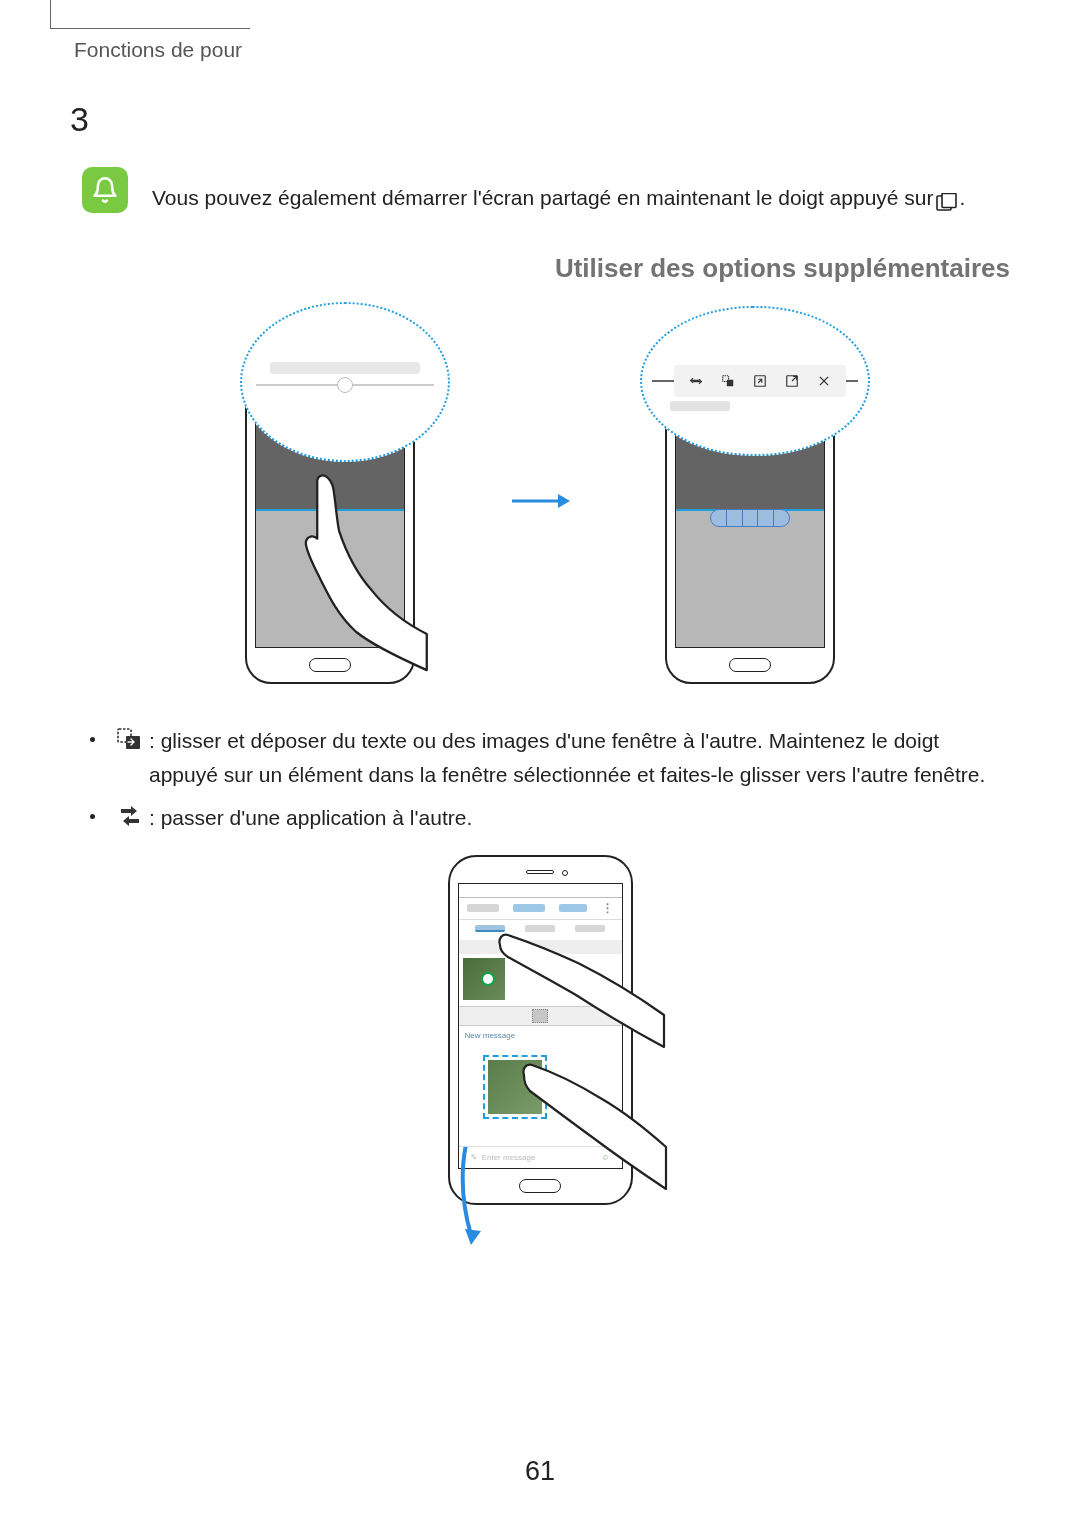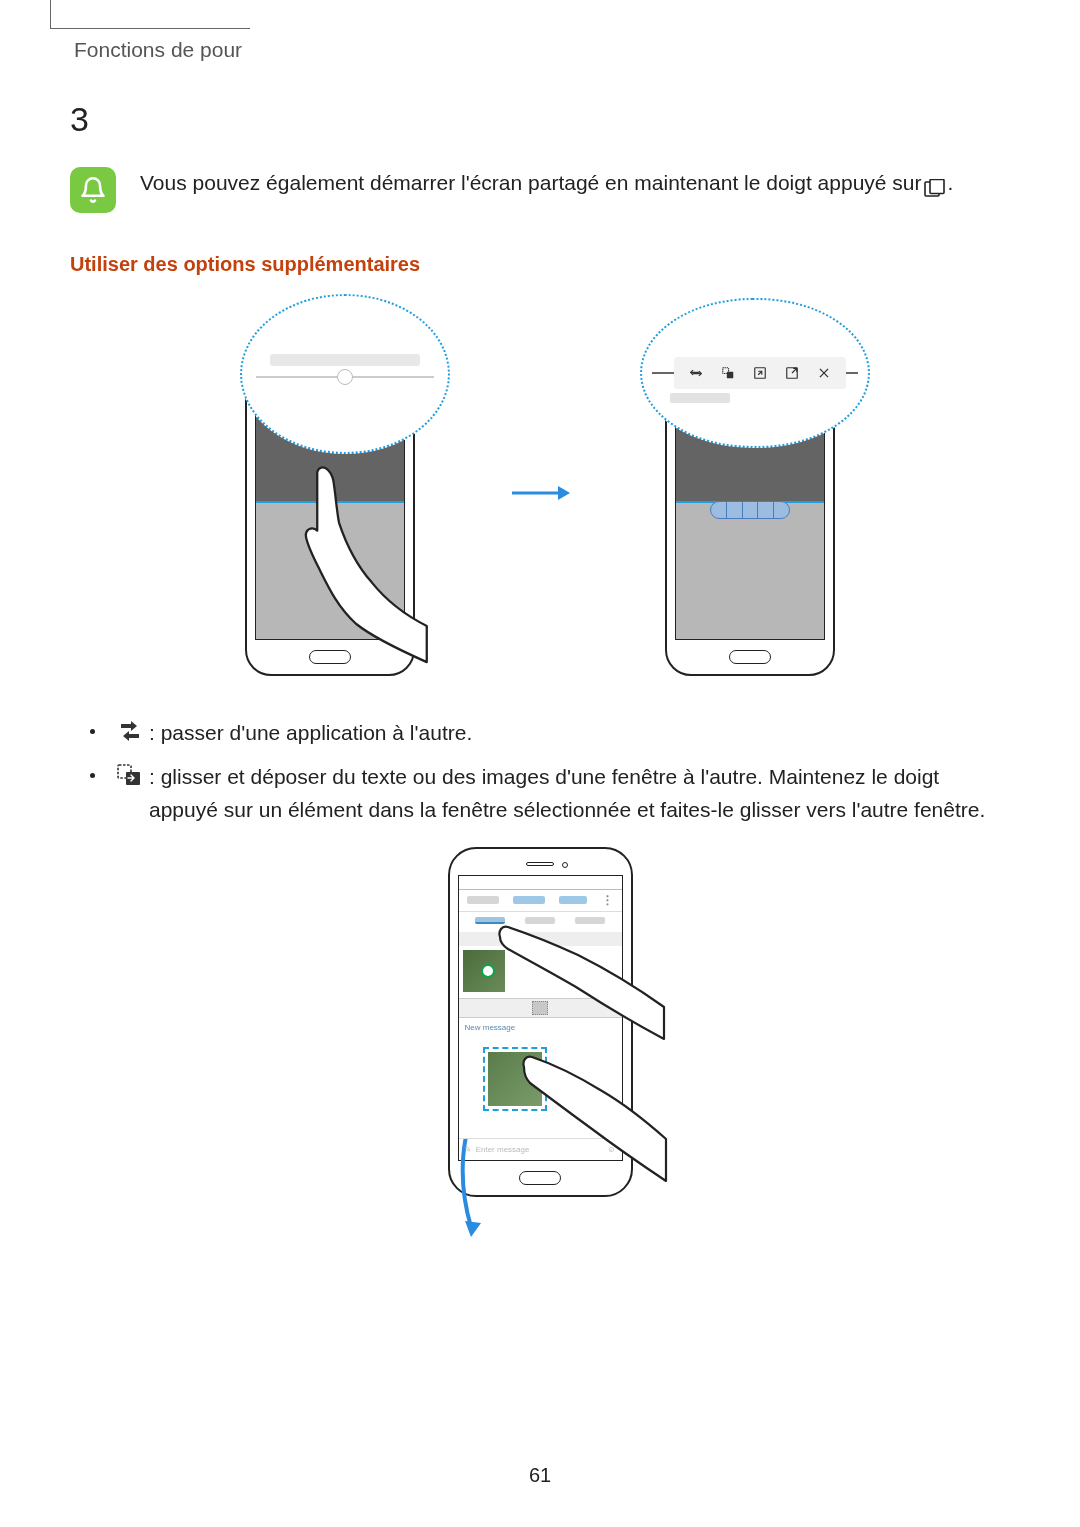--- a/index.html
+++ b/index.html
@@ -54,22 +54,22 @@
     flex-shrink: 0;
     font-family: "Segoe UI Light", "Segoe UI", Arial, sans-serif;
   }
   .step-text {
     font-size: 21px;
     line-height: 1.5;
     color: #222;
   }
   .note-row {
     display: flex;
-    align-items: flex-start;
-    margin-left: 0;
+    align-items: flex-end;
+    margin-left: 12px;
     margin-bottom: 40px;
   }
   .note-icon-box {
     width: 46px;
     height: 46px;
     border-radius: 10px;
     background: #7ac943;
     display: flex;
     align-items: center;
     justify-content: center;
@@ -84,25 +84,26 @@
     flex-wrap: wrap;
   }
   .inline-icon {
     display: inline-block;
     width: 22px;
     height: 18px;
     margin: 0 2px;
     vertical-align: middle;
   }
   .section-heading {
-    font-size: 20px;
+    font-size: 26px;
     font-weight: 700;
-    color: #c2410c;
+    color: #737373;
     margin-bottom: 22px;
     margin-top: 12px;
+    text-align: right;
   }
   .body-text {
     font-size: 21px;
     line-height: 1.5;
     color: #222;
     margin-bottom: 24px;
   }
   .figure-row {
     display: flex;
     justify-content: center;
@@ -468,39 +469,39 @@
   }
   .p3-input-row {
     position: absolute;
     bottom: 0;
     left: 0;
     right: 0;
     height: 22px;
     border-top: 1px solid #ddd;
     display: flex;
     align-items: center;
-    padding: 0 6px;
+    padding: 0 12px;
     font-size: 8px;
     color: #bbb;
     justify-content: space-between;
   }
   .drag-arrow-svg {
     position: absolute;
     left: -6px;
     top: 92px;
     width: 40px;
     height: 120px;
     pointer-events: none;
   }
   .page-number {
     position: absolute;
     bottom: 40px;
     left: 50%;
     transform: translateX(-50%);
-    font-size: 20px;
+    font-size: 27px;
     color: #222;
     text-align: right;
   }
   .phone-wrapper {
     position: relative;
     width: 260px;
     height: 370px;
     display: flex;
     align-items: flex-end;
     justify-content: center;
@@ -639,37 +640,37 @@
         <div class="callout2-label"></div>
       </div>
     </div>
 
   </div>
 
   <div class="bullet-list">
     <div class="bullet-item">
       <div class="bullet-dot"></div>
       <span class="bullet-icon">
-        <svg width="26" height="22" viewBox="0 0 26 22" fill="#333">
-          <path d="M4 4 L14 4 L14 1 L20 6 L14 11 L14 8 L4 8 Z"></path>
-          <path d="M22 18 L12 18 L12 21 L6 16 L12 11 L12 14 L22 14 Z"></path>
-        </svg>
-      </span>
-      <div class="bullet-text"> : passer d'une application à l'autre.</div>
-    </div>
-    <div class="bullet-item">
-      <div class="bullet-dot"></div>
-      <span class="bullet-icon">
         <svg width="26" height="22" viewBox="0 0 26 22">
           <rect x="1" y="1" width="13" height="13" rx="1" fill="none" stroke="#333" stroke-width="1.6" stroke-dasharray="2.5 1.5"></rect>
           <rect x="9" y="8" width="14" height="13" rx="1" fill="#333"></rect>
           <path d="M14 11 l3 3 l-3 3 M11 14 h6" stroke="#fff" stroke-width="1.4" fill="none" stroke-linecap="round"></path>
         </svg>
       </span>
       <div class="bullet-text"> : glisser et déposer du texte ou des images d'une fenêtre à l'autre. Maintenez le doigt appuyé sur un élément dans la fenêtre sélectionnée et faites-le glisser vers l'autre fenêtre.</div>
+    </div>
+    <div class="bullet-item">
+      <div class="bullet-dot"></div>
+      <span class="bullet-icon">
+        <svg width="26" height="22" viewBox="0 0 26 22" fill="#333">
+          <path d="M4 4 L14 4 L14 1 L20 6 L14 11 L14 8 L4 8 Z"></path>
+          <path d="M22 18 L12 18 L12 21 L6 16 L12 11 L12 14 L22 14 Z"></path>
+        </svg>
+      </span>
+      <div class="bullet-text"> : passer d'une application à l'autre.</div>
     </div>
   </div>
 
   <div class="figure-center">
     <div class="phone3">
       <div class="phone-body" style="border-radius:28px;">
         <div class="phone-speaker"></div>
         <div style="position:absolute; top:13px; left:calc(50% + 22px); width:6px; height:6px; border:1.2px solid #222; border-radius:50%;"></div>
         <div class="p3-screen-top">
           <div class="p3-statusbar"></div>

